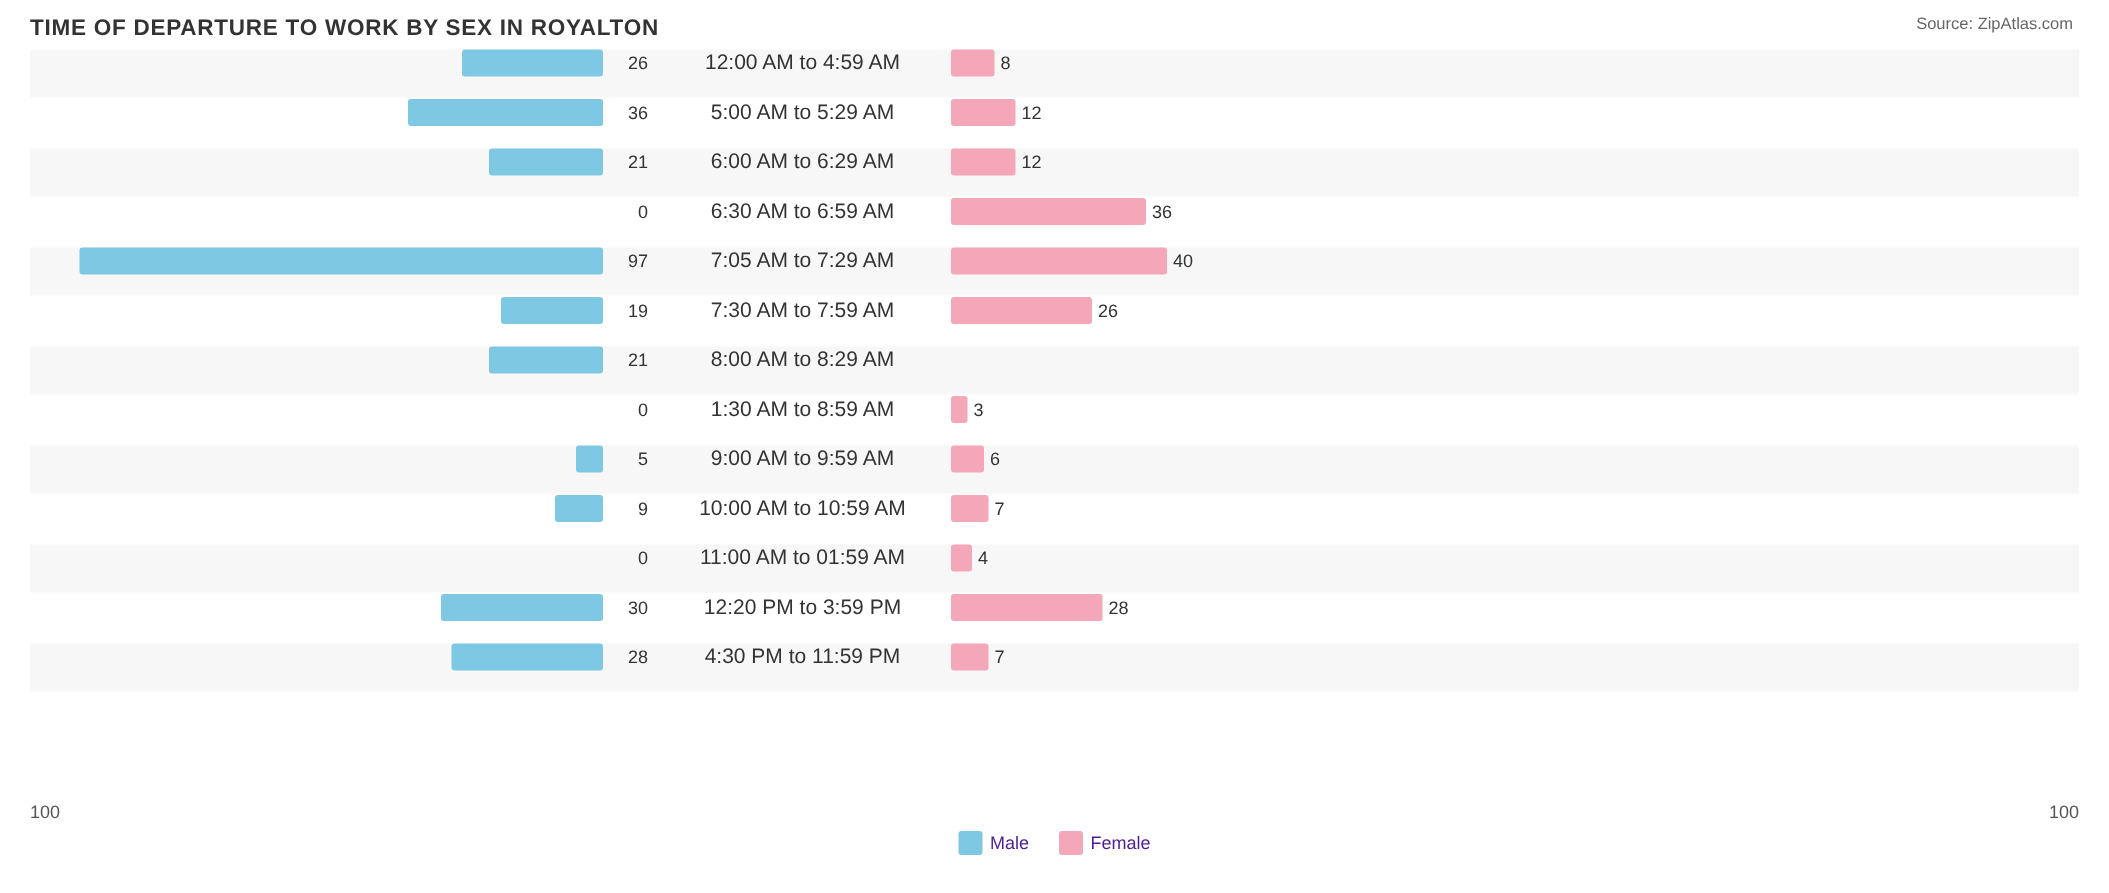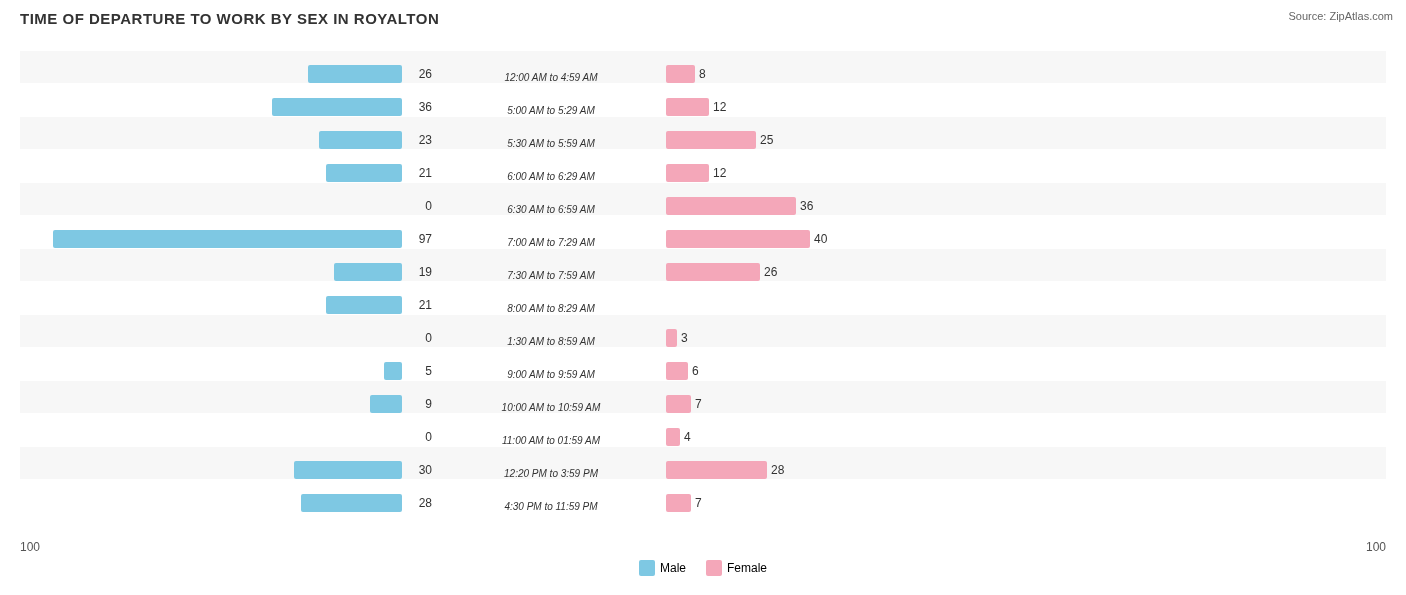--- a/index.html
+++ b/index.html
@@ -13,42 +13,41 @@
     .chart-container {
       width: 1406px;
       height: 595px;
       padding: 10px 20px 40px 20px;
       position: relative;
     }
     .chart-title {
       font-size: 15px;
       font-weight: bold;
       color: #333;
-      margin-bottom: 24px;
+      margin-bottom: 6px;
       text-transform: uppercase;
       letter-spacing: 0.5px;
     }
     .source-text {
       position: absolute;
       top: 10px;
-      right: 13px;
+      right: 24px;
       font-size: 11px;
       color: #666;
     }
     .chart-area {
       position: relative;
       width: 100%;
       height: calc(100% - 60px);
     }
     .row {
       display: flex;
-      align-items: flex-end;
+      align-items: flex-start;
       height: 32px;
       margin-bottom: 1px;
-      gap: 16px;
     }
     .row:nth-child(odd) {
       background: #f7f7f7;
     }
     .row:nth-child(even) {
       background: #fff;
     }
     .left-section {
       width: 420px;
       display: flex;
@@ -71,25 +70,24 @@
       flex: 1;
     }
     .bar-male {
       background: #7ec8e3;
       height: 18px;
       border-radius: 2px;
     }
     .label-section {
       width: 190px;
       text-align: center;
-      font-size: 10px;
+      font-size: 14px;
       color: #333;
       flex-shrink: 0;
       padding: 0 6px;
-      font-style: italic;
     }
     .right-section {
       flex: 1;
       display: flex;
       align-items: center;
       padding-left: 4px;
     }
     .bar-female {
       background: #f4a7b9;
       height: 18px;
@@ -98,21 +96,21 @@
     .right-value {
       font-size: 12px;
       color: #333;
       min-width: 30px;
       text-align: left;
       margin-left: 4px;
     }
     .axis-row {
       display: flex;
       align-items: flex-start;
-      margin-top: 4px;
+      margin-top: 16px;
     }
     .axis-left {
       width: 420px;
       display: flex;
       justify-content: flex-start;
       padding-left: 0;
     }
     .axis-left-val {
       font-size: 12px;
       color: #555;
@@ -130,21 +128,21 @@
       width: 40px;
       text-align: right;
     }
     .legend {
       display: flex;
       justify-content: center;
       align-items: center;
       gap: 20px;
       margin-top: 6px;
       font-size: 12px;
-      color: #000000;
+      color: #4c1d95;
     }
     .legend-item {
       display: flex;
       align-items: center;
       gap: 5px;
     }
     .legend-box {
       width: 16px;
       height: 16px;
       border-radius: 2px;
@@ -184,33 +182,20 @@
       </div>
       <div class="label-section">5:00 AM to 5:29 AM</div>
       <div class="right-section">
         <div class="bar-female" style="width:43px;"></div>
         <span class="right-value">12</span>
       </div>
     </div>
       <div class="row">
       <div class="left-section">
         <div class="left-bar-container">
-          <div class="bar-male" style="width:83px;"></div>
-        </div>
-        <span class="left-value">23</span>
-      </div>
-      <div class="label-section">5:30 AM to 5:59 AM</div>
-      <div class="right-section">
-        <div class="bar-female" style="width:90px;"></div>
-        <span class="right-value">25</span>
-      </div>
-    </div>
-      <div class="row">
-      <div class="left-section">
-        <div class="left-bar-container">
           <div class="bar-male" style="width:76px;"></div>
         </div>
         <span class="left-value">21</span>
       </div>
       <div class="label-section">6:00 AM to 6:29 AM</div>
       <div class="right-section">
         <div class="bar-female" style="width:43px;"></div>
         <span class="right-value">12</span>
       </div>
     </div>
@@ -227,21 +212,21 @@
         <span class="right-value">36</span>
       </div>
     </div>
       <div class="row">
       <div class="left-section">
         <div class="left-bar-container">
           <div class="bar-male" style="width:349px;"></div>
         </div>
         <span class="left-value">97</span>
       </div>
-      <div class="label-section">7:00 AM to 7:29 AM</div>
+      <div class="label-section">7:05 AM to 7:29 AM</div>
       <div class="right-section">
         <div class="bar-female" style="width:144px;"></div>
         <span class="right-value">40</span>
       </div>
     </div>
       <div class="row">
       <div class="left-section">
         <div class="left-bar-container">
           <div class="bar-male" style="width:68px;"></div>
         </div>

